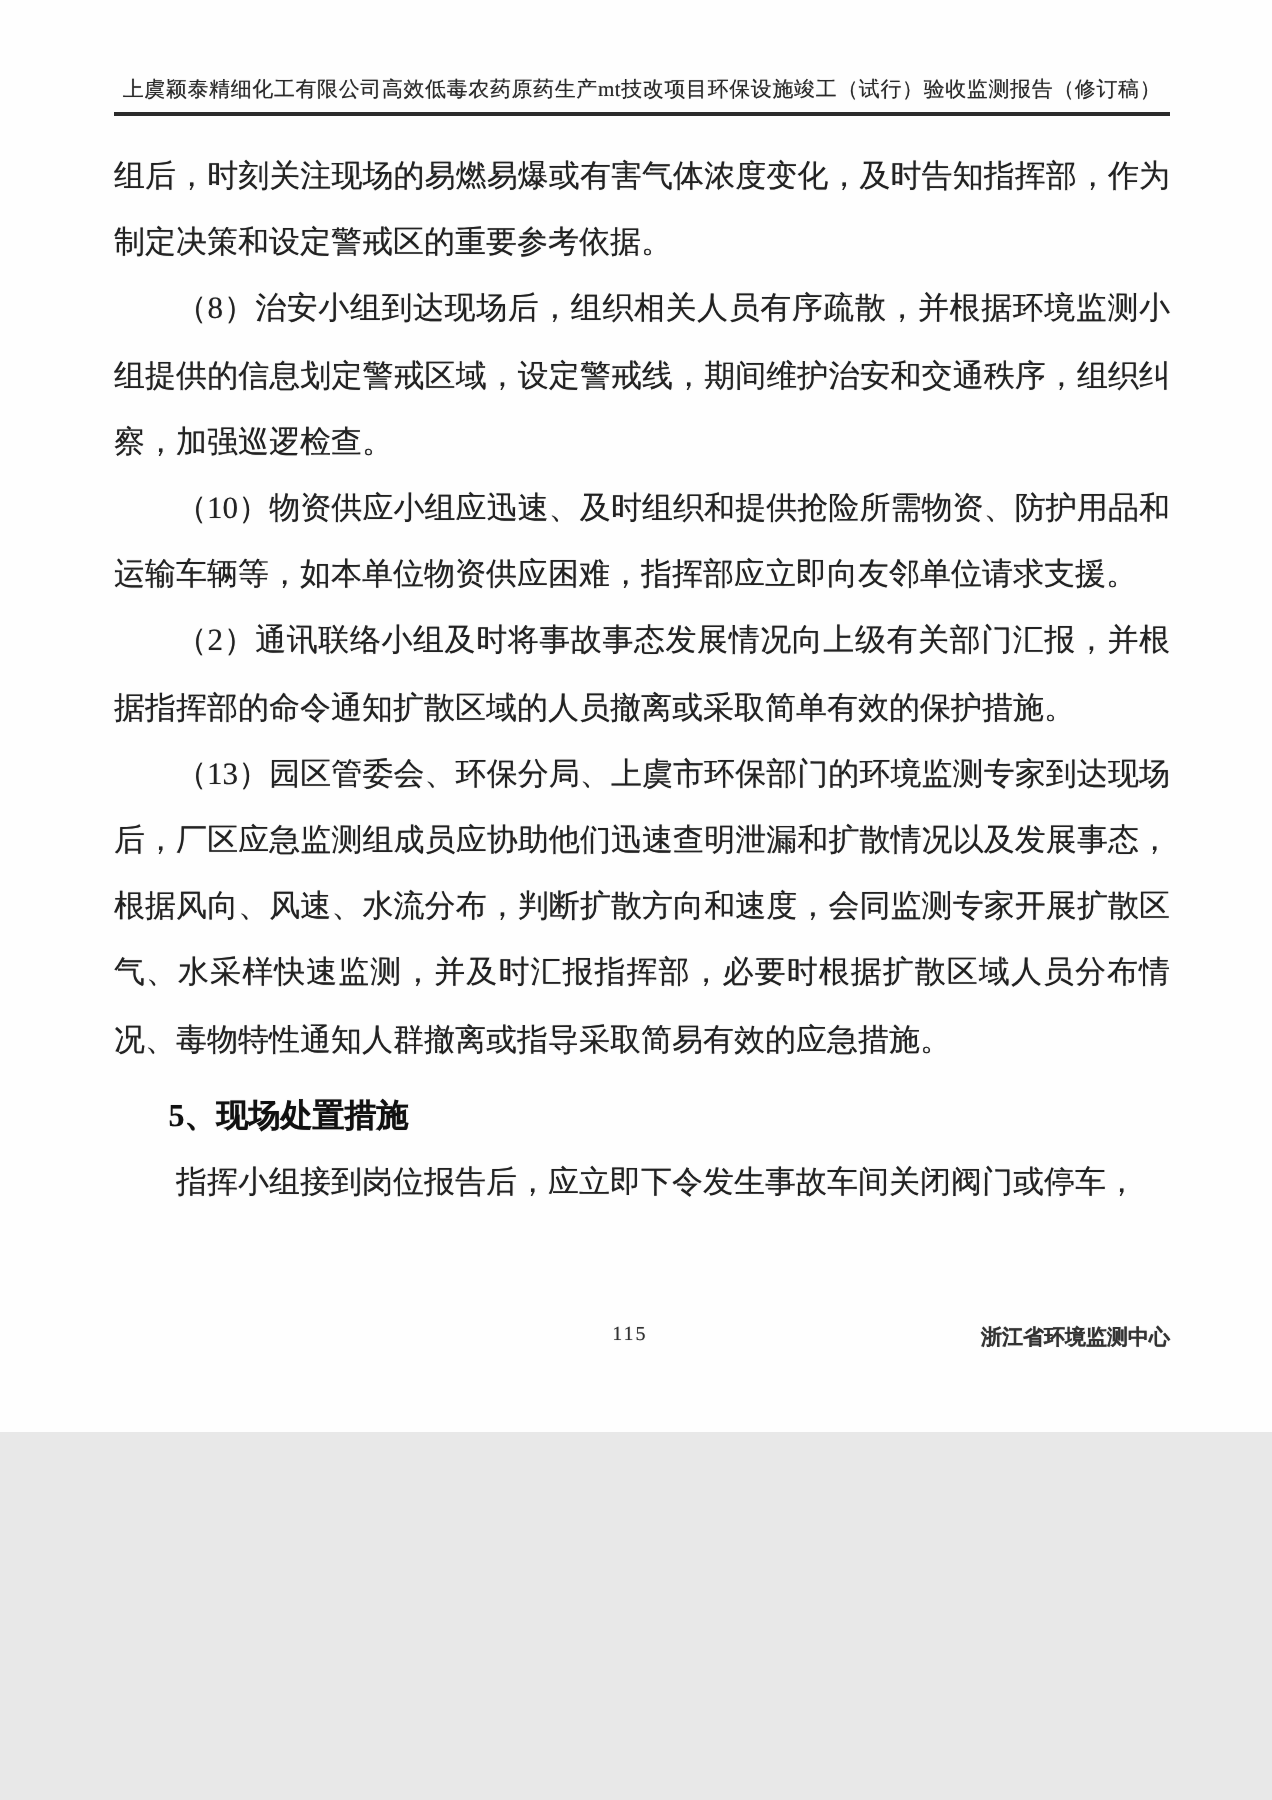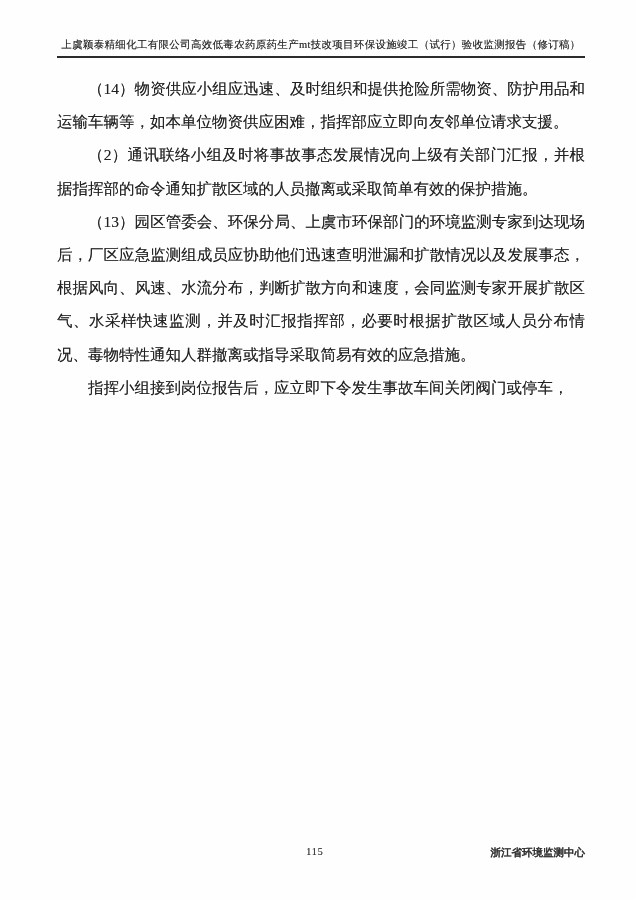--- a/index.html
+++ b/index.html
@@ -1,20 +1,20 @@
 <!DOCTYPE html>
 <html lang="zh"><head>
 <meta charset="utf-8">
 <style>
   * { margin: 0; padding: 0; box-sizing: border-box; }
   html, body { background: #e8e8e8; }
   .page {
     position: relative;
     width: 636px;
-    height: 900px;
+    height: 716px;
     margin: 0 auto;
     background: #fefefe;
     font-family: "Liberation Serif", "DejaVu Serif", serif;
     color: #1e1e1e;
     overflow: hidden;
     text-shadow: 0 0 0.4px rgba(30,30,30,0.55); 
   }
   .page-inner {
     position: absolute;
     left: 57px;
@@ -74,24 +74,27 @@
 </style>
 </head>
 <body>
 
 <div class="page">
   <div class="page-inner">
 
     <div class="doc-header">上虞颖泰精细化工有限公司高效低毒农药原药生产mt技改项目环保设施竣工（试行）验收监测报告（修订稿）</div>
 
     <div class="doc-body">
-      <p class="para">（14）物资供应小组应迅速、及时组织和提供抢险所需物资、防护用品和运输车辆等，如本单位物资供应困难，指挥部应立即向友邻单位请求支援。</p>
+      <p class="continuation">组后，时刻关注现场的易燃易爆或有害气体浓度变化，及时告知指挥部，作为制定决策和设定警戒区的重要参考依据。</p>
+      <p class="para">（8）治安小组到达现场后，组织相关人员有序疏散，并根据环境监测小组提供的信息划定警戒区域，设定警戒线，期间维护治安和交通秩序，组织纠察，加强巡逻检查。</p>
+      <p class="para">（10）物资供应小组应迅速、及时组织和提供抢险所需物资、防护用品和运输车辆等，如本单位物资供应困难，指挥部应立即向友邻单位请求支援。</p>
       <p class="para">（2）通讯联络小组及时将事故事态发展情况向上级有关部门汇报，并根据指挥部的命令通知扩散区域的人员撤离或采取简单有效的保护措施。</p>
       <p class="para">（13）园区管委会、环保分局、上虞市环保部门的环境监测专家到达现场后，厂区应急监测组成员应协助他们迅速查明泄漏和扩散情况以及发展事态，根据风向、风速、水流分布，判断扩散方向和速度，会同监测专家开展扩散区气、水采样快速监测，并及时汇报指挥部，必要时根据扩散区域人员分布情况、毒物特性通知人群撤离或指导采取简易有效的应急措施。</p>
 
+      <h2 class="section-heading">5、现场处置措施</h2>
 
 
       <p class="para">指挥小组接到岗位报告后，应立即下令发生事故车间关闭阀门或停车，</p>
     </div>
   </div>
 
   <div class="doc-footer">
     <span class="page-number">115</span>
     <span class="footer-org">浙江省环境监测中心</span>
   </div>

